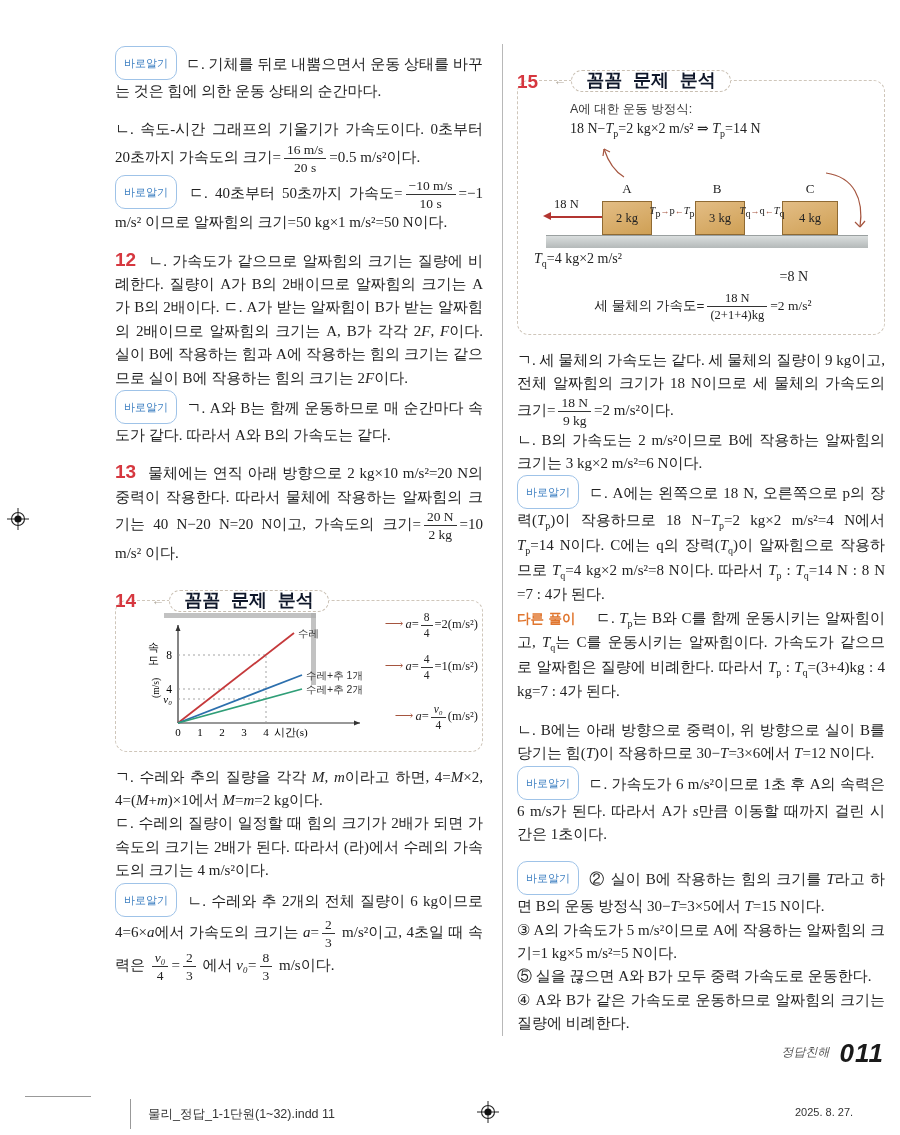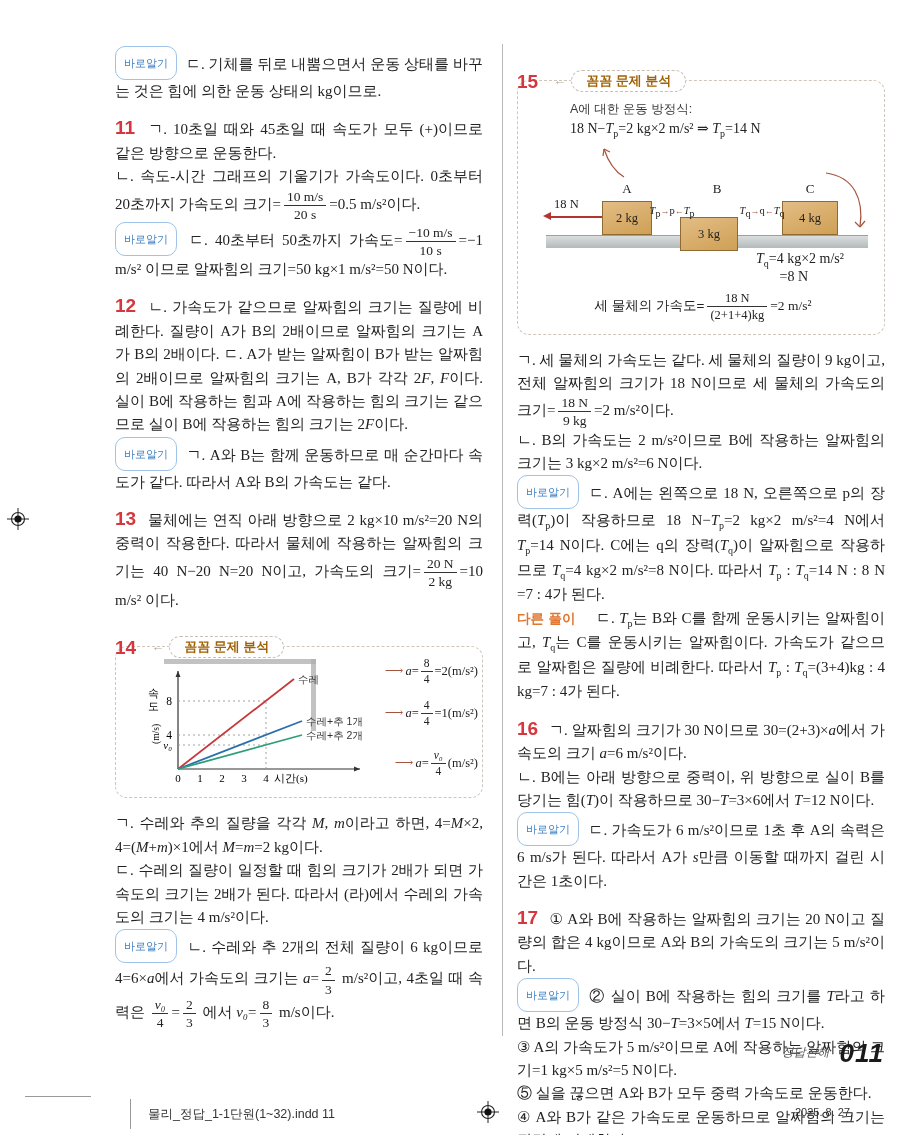--- a/index.html
+++ b/index.html
@@ -28,52 +28,52 @@
   .frac{display:inline-block;vertical-align:middle;text-align:center;line-height:1.12;
     margin:0 3px;font-size:13.5px;}
   .frac .fn{display:block;padding:0 3px 1px;border-bottom:1.2px solid #333;}
   .frac .fd{display:block;padding:1px 3px 0;}
   .ar{color:#a5553f;margin:0 1px;}
   
   .boxwrap{position:relative;margin:24px 0 14px;}
   .boxhead{position:relative;z-index:2;display:flex;align-items:center;height:22px;margin-bottom:-12px;}
   .headarrow{color:#b0a89c;font-size:13px;margin:0 5px 0 8px;}
   .boxpill{display:inline-block;border:1.5px dashed #c9bfb2;border-radius:13px;background:#fff;
-    color:#a16207;font-weight:bold;font-family:Liberation Sans, sans-serif;
-    font-size:13px;line-height:20px;padding:0 14px;}
+    color:#0f172a;font-weight:bold;font-family:Liberation Mono, monospace;
+    font-size:18px;line-height:20px;padding:0 14px;}
   .kbox{border:1.6px dashed #cfc6ba;border-radius:12px;position:relative;background:#fff;z-index:1;}
   .kbox14{height:150px;}
   .kbox14 svg.graph{position:absolute;left:10px;top:10px;overflow:visible;}
   .formulas{position:absolute;right:4px;top:8px;width:112px;}
   .frow{position:absolute;right:0;white-space:nowrap;font-size:12.5px;}
   .frow .farrow{color:#a5553f;margin-right:2px;font-size:13px;}
   .frow .frac{font-size:11.5px;margin:0 2px;}
   .r0{top:2px;} .r1{top:44px;} .r2{top:94px;}
   .kbox15{padding:20px 12px 12px 16px;}
   .eqlabel{font-size:12.5px;color:#3a3a3a;margin-left:36px;}
   .eqmain{font-size:14px;margin-left:36px;margin-top:2px;}
   .d15{position:relative;height:108px;margin-top:4px;}
   .floor{position:absolute;left:12px;right:4px;top:92px;height:12px;
     background:linear-gradient(#dadede,#b4b9b9);border-top:1px solid #9aa0a0;}
   .blk{position:absolute;top:58px;height:34px;box-sizing:border-box;
     background:linear-gradient(160deg,#e3bd85,#cfa055);border:1px solid #8f6a33;
     text-align:center;line-height:33px;font-size:12.5px;}
-  .bA{left:68px;width:50px;} .bB{left:146px;width:58px;margin-top:16px;} .bC{left:248px;width:56px;}
+  .bA{left:68px;width:50px;} .bB{left:161px;width:50px;} .bC{left:248px;width:56px;}
   .blkname{position:absolute;top:38px;font-size:13px;width:30px;text-align:center;}
   .nA{left:78px;} .nB{left:168px;} .nC{left:261px;}
   .tension{position:absolute;top:63px;transform:translateX(-50%);white-space:nowrap;
     font-size:10.5px;line-height:1;}
   .tension .ar{font-size:9px;margin:0;}
   .t1{left:138px;} .t2{left:228px;}
   .pull{position:absolute;top:73px;left:16px;width:52px;height:2.4px;background:#b23531;}
   .pull:before{content:"";position:absolute;left:-7px;top:-3.6px;width:0;height:0;
     border-right:8px solid #b23531;border-top:4.6px solid transparent;border-bottom:4.6px solid transparent;}
   .pulllabel{position:absolute;top:54px;left:20px;font-size:12.5px;}
   .curves{position:absolute;left:0;top:0;width:340px;height:108px;pointer-events:none;}
-  .eqr1{text-align:right;padding-right:28px;font-size:14px;margin-top:0px;}
+  .eqr1{padding-right:28px;font-size:14px;margin-top:0px;}
   .eqr2{text-align:right;padding-right:64px;font-size:14px;}
   .eqbottom{text-align:center;font-size:13.5px;margin-top:6px;}
   .eqbottom .frac{font-size:12.5px;}
   
   .pagefoot{position:absolute;top:1038px;right:16px;text-align:right;font-style:italic;}
   .footlabel{font-family:"Liberation Sans","DejaVu Sans",sans-serif;font-size:12px;color:#555;
     margin-right:10px;vertical-align:6px;}
   .footnum{font-family:"Liberation Sans","DejaVu Sans",sans-serif;font-weight:bold;font-size:26px;
     color:#1a1a1a;letter-spacing:1px;}
   .printline{position:absolute;left:25px;top:1096px;width:66px;height:1px;background:#999;}
@@ -95,25 +95,24 @@
     <line x1="11" y1="0" x2="11" y2="22" stroke="#222" stroke-width="1"></line>
     <line x1="0" y1="11" x2="22" y2="11" stroke="#222" stroke-width="1"></line>
     <circle cx="11" cy="11" r="6.5" fill="none" stroke="#222" stroke-width="1.1"></circle>
     <circle cx="11" cy="11" r="3.6" fill="#111"></circle>
   </svg>
 
   <div class="divider"></div>
 
   <div class="col colL">
     <div class="group">
-        <p class="para"><span class="badge">바로알기</span><span class="txt"> ㄷ. 기체를 뒤로 내뿜으면서 운동 상태를 바꾸는 것은 힘에 의한 운동 상태의 kg이므로.</span></p>
-      </div>
-    <div class="group">
-        <p class="para"><span class="inum">11</span><span class="txt"> ㄱ. 10초일 때와 45초일 때 속도가 모두 (+)이므로 같은 방향으로 운동한다.</span></p>
-        <p class="para"><span class="txt">ㄴ. 속도-시간 그래프의 기울기가 가속도이다. 0초부터 20초까지 가속도의 크기=</span><span class="frac"><span class="fn">10 m/s</span><span class="fd">20 s</span></span><span class="txt">=0.5 m/s²이다.</span></p>
+        <p class="para"><span class="badge">바로알기</span><span class="txt"> ㄷ. 기체를 뒤로 내뿜으면서 운동 상태를 바꾸는 것은 힘에 의한 운동 상태의 순간마다.</span></p>
+      </div>
+    <div class="group">
+        <p class="para"><span class="txt">ㄴ. 속도-시간 그래프의 기울기가 가속도이다. 0초부터 20초까지 가속도의 크기=</span><span class="frac"><span class="fn">16 m/s</span><span class="fd">20 s</span></span><span class="txt">=0.5 m/s²이다.</span></p>
         <p class="para"><span class="badge">바로알기</span><span class="txt"> ㄷ. 40초부터 50초까지 가속도=</span><span class="frac"><span class="fn">−10 m/s</span><span class="fd">10 s</span></span><span class="txt">=−1 m/s² 이므로 알짜힘의 크기=50 kg×1 m/s²=50 N이다.</span></p>
       </div>
     <div class="group">
         <p class="para"><span class="inum">12</span><span class="txt"> ㄴ. 가속도가 같으므로 알짜힘의 크기는 질량에 비례한다. 질량이 A가 B의 2배이므로 알짜힘의 크기는 A가 B의 2배이다. ㄷ. A가 받는 알짜힘이 B가 받는 알짜힘의 2배이므로 알짜힘의 크기는 A, B가 각각 2</span><span class="mi">F</span><span class="txt">, </span><span class="mi">F</span><span class="txt">이다. 실이 B에 작용하는 힘과 A에 작용하는 힘의 크기는 같으므로 실이 B에 작용하는 힘의 크기는 2</span><span class="mi">F</span><span class="txt">이다.</span></p>
         <p class="para"><span class="badge">바로알기</span><span class="txt"> ㄱ. A와 B는 함께 운동하므로 매 순간마다 속도가 같다. 따라서 A와 B의 가속도는 같다.</span></p>
       </div>
     <div class="group">
         <p class="para"><span class="inum">13</span><span class="txt"> 물체에는 연직 아래 방향으로 2 kg×10 m/s²=20 N의 중력이 작용한다. 따라서 물체에 작용하는 알짜힘의 크기는 40 N−20 N=20 N이고, 가속도의 크기=</span><span class="frac"><span class="fn">20 N</span><span class="fd">2 kg</span></span><span class="txt">=10 m/s² 이다.</span></p>
       </div>
 
@@ -210,26 +209,24 @@
       </div>
     </div>
 
     <div class="group">
         <p class="para"><span class="txt">ㄱ. 세 물체의 가속도는 같다. 세 물체의 질량이 9 kg이고, 전체 알짜힘의 크기가 18 N이므로 세 물체의 가속도의 크기=</span><span class="frac"><span class="fn">18 N</span><span class="fd">9 kg</span></span><span class="txt">=2 m/s²이다.</span></p>
         <p class="para"><span class="txt">ㄴ. B의 가속도는 2 m/s²이므로 B에 작용하는 알짜힘의 크기는 3 kg×2 m/s²=6 N이다.</span></p>
         <p class="para"><span class="badge">바로알기</span><span class="txt"> ㄷ. A에는 왼쪽으로 18 N, 오른쪽으로 p의 장력(</span><span class="mi">T<sub>p</sub></span><span class="txt">)이 작용하므로 18 N−</span><span class="mi">T<sub>p</sub></span><span class="txt">=2 kg×2 m/s²=4 N에서 </span><span class="mi">T<sub>p</sub></span><span class="txt">=14 N이다. C에는 q의 장력(</span><span class="mi">T<sub>q</sub></span><span class="txt">)이 알짜힘으로 작용하므로 </span><span class="mi">T<sub>q</sub></span><span class="txt">=4 kg×2 m/s²=8 N이다. 따라서 </span><span class="mi">T<sub>p</sub></span><span class="txt"> : </span><span class="mi">T<sub>q</sub></span><span class="txt">=14 N : 8 N =7 : 4가 된다.</span></p>
         <p class="para"><span class="alt-label">다른 풀이</span><span class="txt"> ㄷ. </span><span class="mi">T<sub>p</sub></span><span class="txt">는 B와 C를 함께 운동시키는 알짜힘이고, </span><span class="mi">T<sub>q</sub></span><span class="txt">는 C를 운동시키는 알짜힘이다. 가속도가 같으므로 알짜힘은 질량에 비례한다. 따라서 </span><span class="mi">T<sub>p</sub></span><span class="txt"> : </span><span class="mi">T<sub>q</sub></span><span class="txt">=(3+4)kg : 4 kg=7 : 4가 된다.</span></p>
       </div>
     <div class="group">
-        <p class="para"><span class="inum">16</span><span class="txt"> ㄱ. 알짜힘의 크기가 30 N이므로 30=(2+3)×</span><span class="mi">a</span><span class="txt">에서 가속도의 크기 </span><span class="mi">a</span><span class="txt">=6 m/s²이다.</span></p>
         <p class="para"><span class="txt">ㄴ. B에는 아래 방향으로 중력이, 위 방향으로 실이 B를 당기는 힘(</span><span class="mi">T</span><span class="txt">)이 작용하므로 30−</span><span class="mi">T</span><span class="txt">=3×6에서 </span><span class="mi">T</span><span class="txt">=12 N이다.</span></p>
         <p class="para"><span class="badge">바로알기</span><span class="txt"> ㄷ. 가속도가 6 m/s²이므로 1초 후 A의 속력은 6 m/s가 된다. 따라서 A가 </span><span class="mi">s</span><span class="txt">만큼 이동할 때까지 걸린 시간은 1초이다.</span></p>
       </div>
     <div class="group">
-        <p class="para"><span class="inum">17</span><span class="txt"> ① A와 B에 작용하는 알짜힘의 크기는 20 N이고 질량의 합은 4 kg이므로 A와 B의 가속도의 크기는 5 m/s²이다.</span></p>
         <p class="para"><span class="badge">바로알기</span><span class="txt"> ② 실이 B에 작용하는 힘의 크기를 </span><span class="mi">T</span><span class="txt">라고 하면 B의 운동 방정식 30−</span><span class="mi">T</span><span class="txt">=3×5에서 </span><span class="mi">T</span><span class="txt">=15 N이다.</span></p>
         <p class="para"><span class="txt">③ A의 가속도가 5 m/s²이므로 A에 작용하는 알짜힘의 크기=1 kg×5 m/s²=5 N이다.</span></p>
         <p class="para"><span class="txt">⑤ 실을 끊으면 A와 B가 모두 중력 가속도로 운동한다.</span></p>
         <p class="para"><span class="txt">④ A와 B가 같은 가속도로 운동하므로 알짜힘의 크기는 질량에 비례한다.</span></p>
       </div>
   </div>
 
   <div class="pagefoot">
     <span class="footlabel">정답친해</span><span class="footnum">011</span>
   </div>

